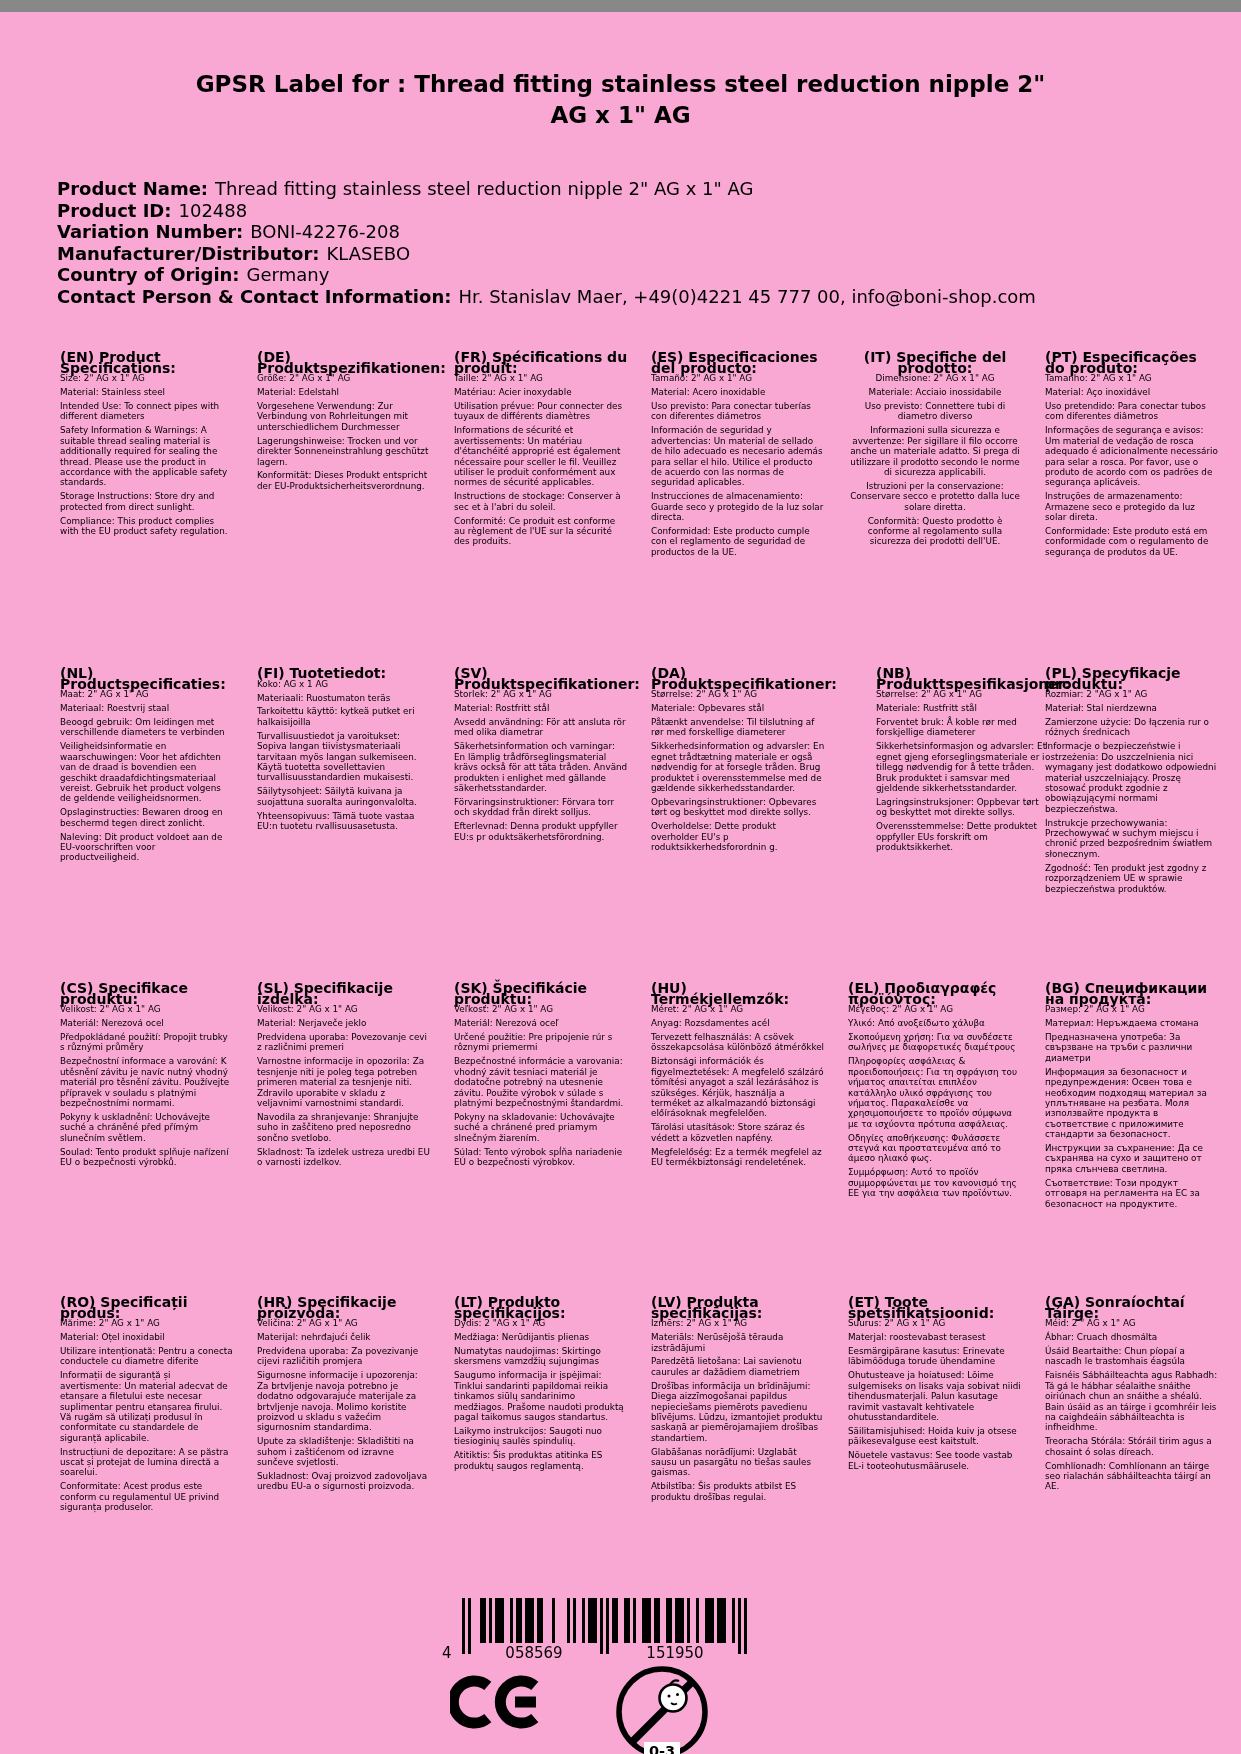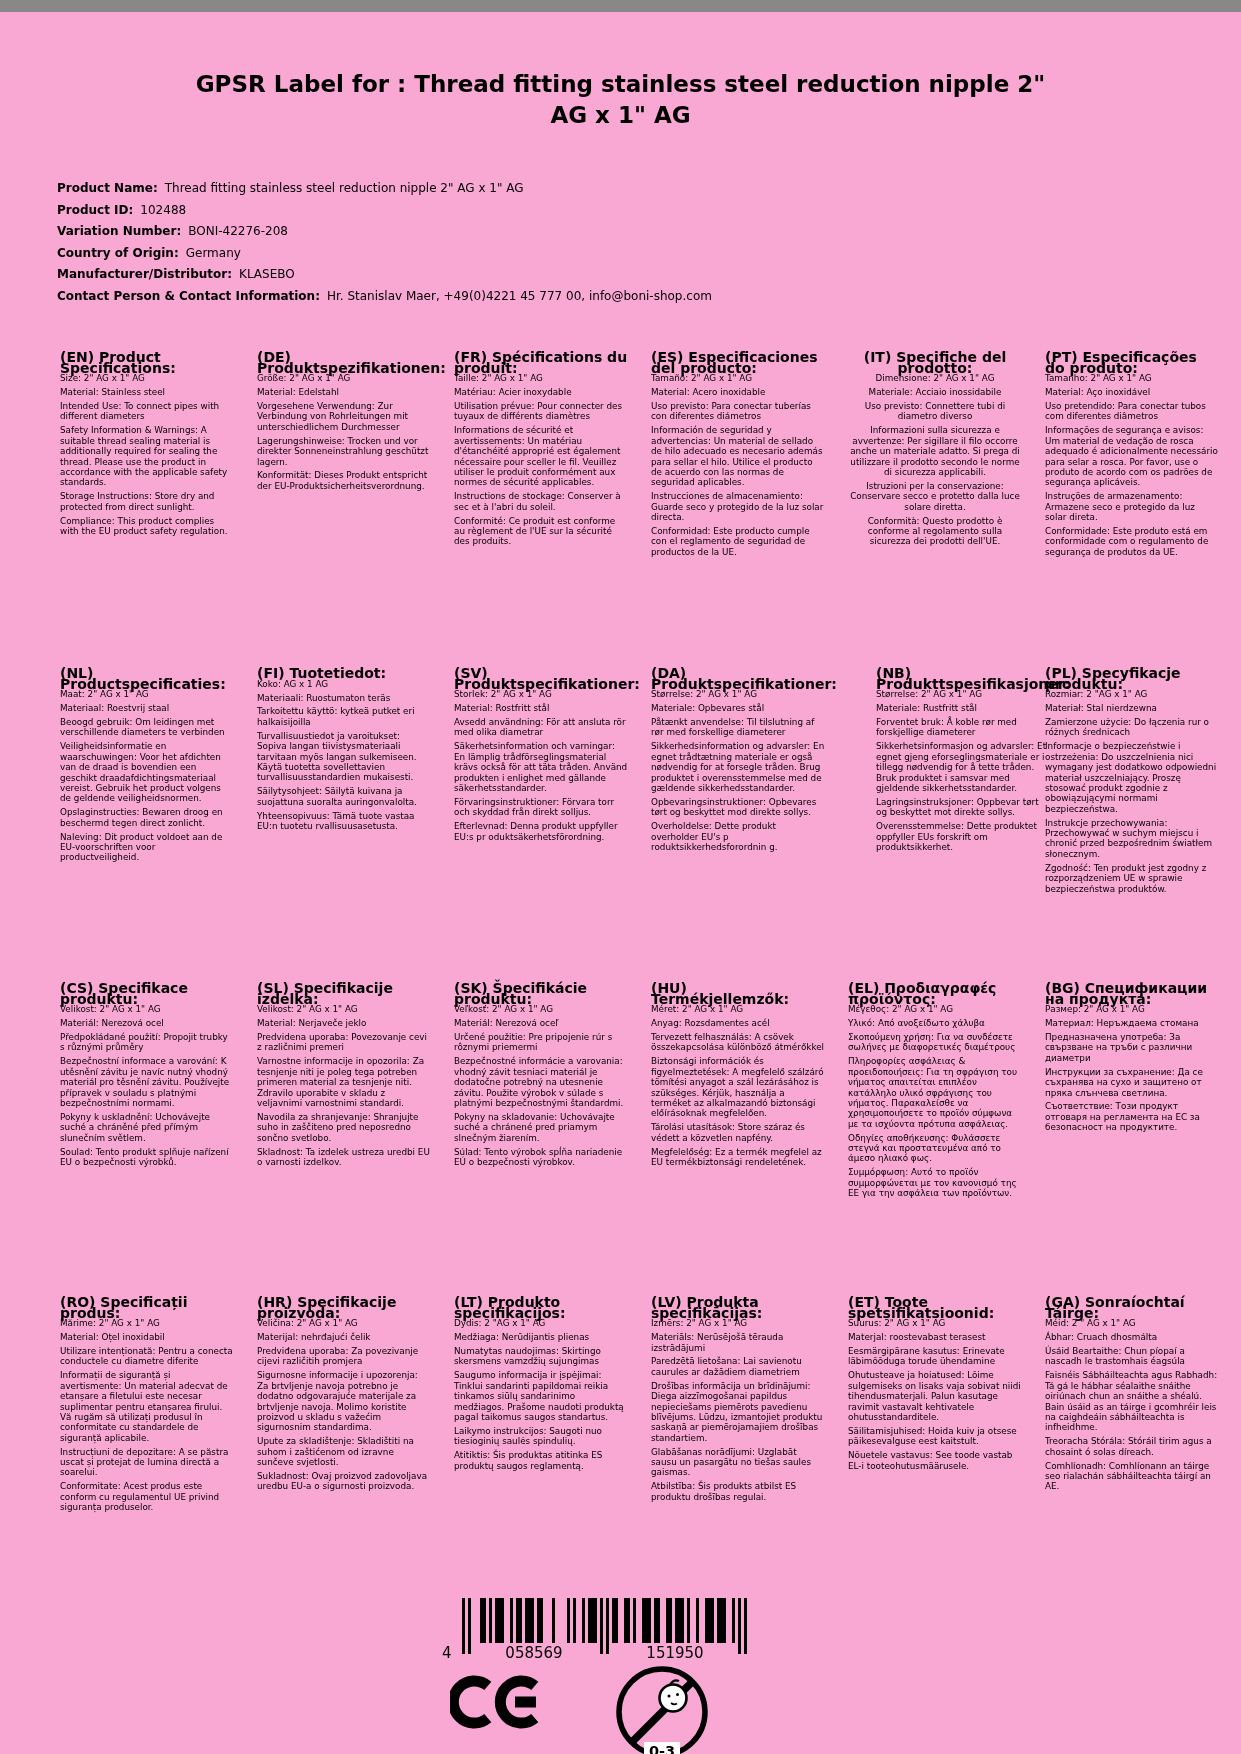--- a/index.html
+++ b/index.html
@@ -11,21 +11,21 @@
     font-family:"DejaVu Sans",sans-serif;
     color:#000;
     overflow:hidden;
   }
   .doc-title{
     position:absolute;top:57px;left:0;right:0;
     text-align:center;font-weight:bold;font-size:23px;line-height:31px;
   }
   .product-info{
     position:absolute;top:166px;left:57px;right:36px;
-    font-size:12px;line-height:21.5px;
+    font-size:18px;line-height:21.5px;
   }
   .product-row .lbl{font-weight:bold;}
   .product-row .val{margin-left:7px;}
   .lang-cell{
     position:absolute;width:174px;
     font-size:8.8px;line-height:10.4px;
   }
   .lang-cell h3{
     margin:0;font-size:14px;font-weight:bold;line-height:10.6px;
   }
@@ -51,24 +51,24 @@
       <div class="product-row">
       <span class="lbl">Product Name:</span><span class="val">Thread fitting stainless steel reduction nipple 2" AG x 1" AG</span>
     </div>
       <div class="product-row">
       <span class="lbl">Product ID:</span><span class="val">102488</span>
     </div>
       <div class="product-row">
       <span class="lbl">Variation Number:</span><span class="val">BONI-42276-208</span>
     </div>
       <div class="product-row">
+      <span class="lbl">Manufacturer/Distributor:</span><span class="val">KLASEBO</span>
+    </div>
+      <div class="product-row">
       <span class="lbl">Country of Origin:</span><span class="val">Germany</span>
-    </div>
-      <div class="product-row">
-      <span class="lbl">Manufacturer/Distributor:</span><span class="val">KLASEBO</span>
     </div>
       <div class="product-row">
       <span class="lbl">Contact Person &amp; Contact Information:</span><span class="val">Hr. Stanislav Maer, +49(0)4221 45 777 00, info@boni-shop.com</span>
     </div>
     </div>
 
   <div>
       <div class="lang-cell" style="left: 60px; top: 340px;">
       <h3>(EN) Product Specifications:</h3>
       <div class="cell-body">
@@ -254,20 +254,21 @@
           <p>Οδηγίες αποθήκευσης: Φυλάσσετε στεγνά και προστατευμένα από το άμεσο ηλιακό φως.</p>
           <p>Συμμόρφωση: Αυτό το προϊόν συμμορφώνεται με τον κανονισμό της ΕΕ για την ασφάλεια των προϊόντων.</p>
         </div>
     </div>
       <div class="lang-cell" style="left: 1045px; top: 971px;">
       <h3>(BG) Спецификации на продукта:</h3>
       <div class="cell-body">
           <p>Размер: 2" AG x 1" AG</p>
           <p>Материал: Неръждаема стомана</p>
           <p>Предназначена употреба: За свързване на тръби с различни диаметри</p>
+          <p>Информация за безопасност и предупреждения: Освен това е необходим подходящ материал за уплътняване на резбата. Моля използвайте продукта в съответствие с приложимите стандарти за безопасност.</p>
           <p>Инструкции за съхранение: Да се съхранява на сухо и защитено от пряка слънчева светлина.</p>
           <p>Съответствие: Този продукт отговаря на регламента на ЕС за безопасност на продуктите.</p>
         </div>
     </div>
       <div class="lang-cell" style="left: 60px; top: 1285px;">
       <h3>(RO) Specificații produs:</h3>
       <div class="cell-body">
           <p>Mărime: 2" AG x 1" AG</p>
           <p>Material: Oțel inoxidabil</p>
           <p>Utilizare intenționată: Pentru a conecta conductele cu diametre diferite</p>

